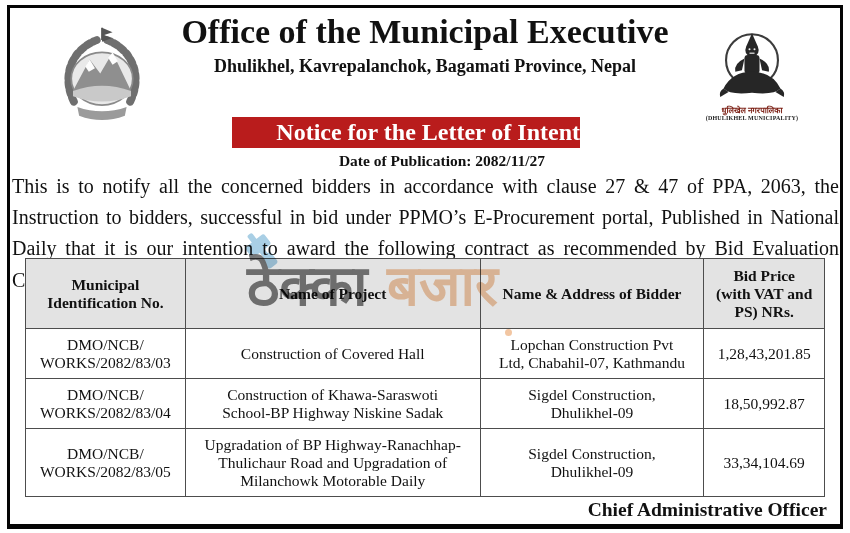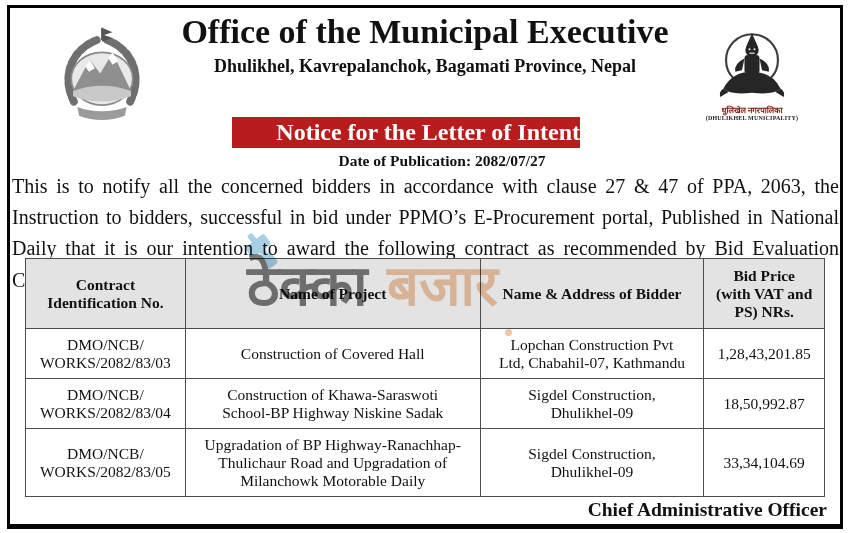--- a/index.html
+++ b/index.html
@@ -105,21 +105,21 @@
         <circle cx="53" cy="23" r="1.2"></circle>
       <rect x="47" y="27" width="6" height="1.4"></rect>
     </g>
   </svg>
   <div class="seal-cap-np">धुलिखेल नगरपालिका</div>
   <div class="seal-cap-en">(DHULIKHEL MUNICIPALITY)</div>
 </div>
 
 <div class="banner">Notice for the Letter of Intent</div>
 
-<div class="pubdate">Date of Publication: 2082/07/27</div>
+<div class="pubdate">Date of Publication: 2082/11/27</div>
 
 <div class="bodytext">This is to notify all the concerned bidders in accordance with clause 27 &amp; 47 of PPA, 2063, the Instruction to bidders, successful in bid under PPMO’s E-Procurement portal, Published in National Daily that it is our intention to award the following contract as recommended by Bid Evaluation Committee, is hereby selected as lowest evaluated substantially responsive bid.</div>
 
 <div class="watermark">
   <svg class="wm-gavel" width="52" height="48" viewBox="0 0 52 48">
     <g transform="rotate(-38 26 20)" fill="#a9cfe5">
       <rect x="14" y="12" width="24" height="13" rx="3"></rect>
       <rect x="23" y="4" width="6" height="29" rx="2"></rect>
       <rect x="20" y="30" width="12" height="14" rx="3"></rect>
     </g>
@@ -132,21 +132,21 @@
 
 <table class="notice">
   <colgroup>
       <col class="c1">
       <col class="c2">
       <col class="c3">
       <col class="c4">
     </colgroup>
   <tbody>
       <tr class="hrow">
-    <th>Contract
+    <th>Municipal
 Identification No.</th>
     <th>Name of Project</th>
     <th>Name &amp; Address of Bidder</th>
     <th>Bid Price
 (with VAT and
 PS) NRs.</th>
   </tr>
   <tr class="r1">
     <td>DMO/NCB/
 WORKS/2082/83/03</td>

